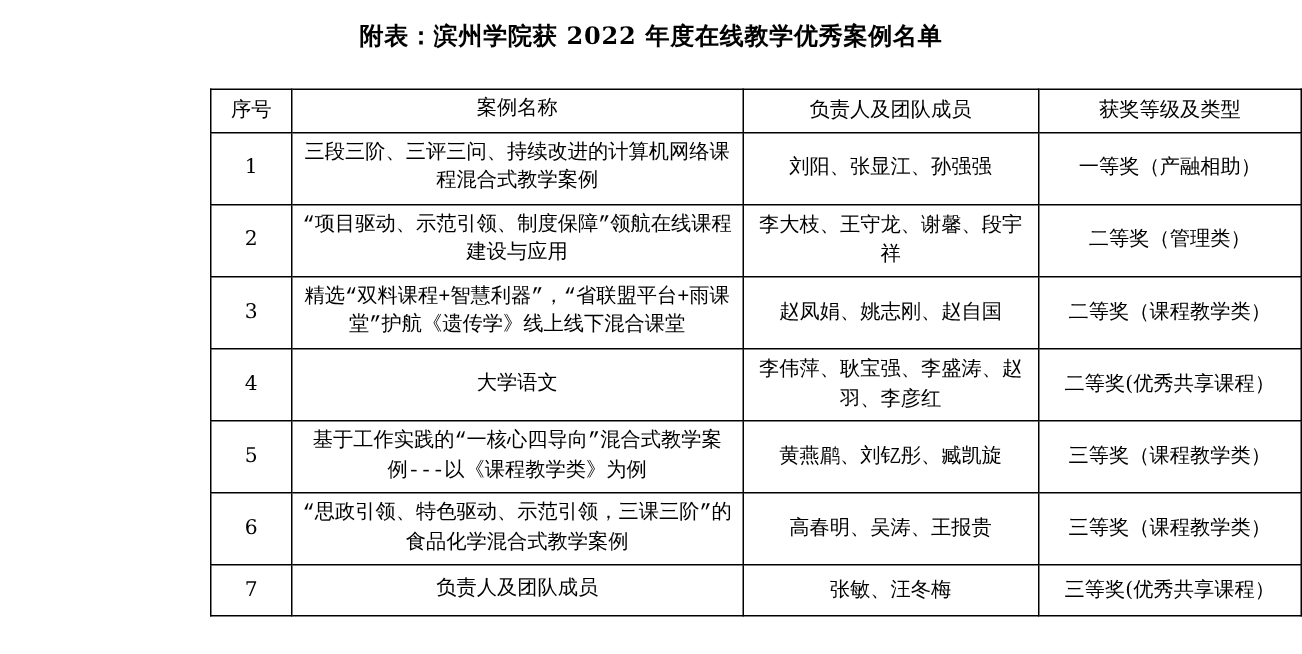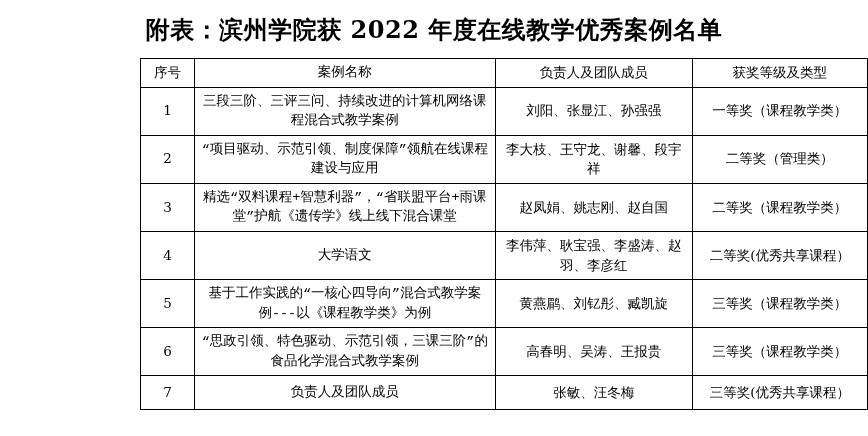--- a/index.html
+++ b/index.html
@@ -16,35 +16,35 @@
   }
   .page {
     width: 868px;
     height: 436px;
     position: relative;
     box-sizing: border-box;
     padding: 0;
   }
   .doc-title {
     text-align: center;
-    font-size: 24px;
+    font-size: 16px;
     font-weight: bold;
     letter-spacing: 0.5px;
     padding-top: 14px;
     padding-bottom: 12px;
     font-family: "DejaVu Serif", "Liberation Serif", serif;
   }
   .table-wrap {
     padding: 0 140px 0 140px;
     box-sizing: border-box;
   }
   table.award-table {
     border-collapse: collapse;
     width: 728px;
-    margin: 0 auto;
+    margin: 12px auto;
     table-layout: fixed;
   }
   table.award-table th,
   table.award-table td {
     border: 1px solid #000000;
     padding: 4px 6px;
     font-size: 13.5px;
     line-height: 1.45;
     vertical-align: middle;
     box-sizing: border-box;
@@ -82,21 +82,21 @@
           <th class="col-name">案例名称</th>
           <th class="col-team">负责人及团队成员</th>
           <th class="col-award">获奖等级及类型</th>
         </tr>
       </thead>
       <tbody>
         <tr class="row-2line">
           <td class="col-no">1</td>
           <td class="col-name">三段三阶、三评三问、持续改进的计算机网络课程混合式教学案例</td>
           <td class="col-team">刘阳、张显江、孙强强</td>
-          <td class="col-award">一等奖（课程教学类）</td>
+          <td class="col-award">一等奖（产融相助）</td>
         </tr>
         <tr class="row-2line">
           <td class="col-no">2</td>
           <td class="col-name">“项目驱动、示范引领、制度保障”领航在线课程建设与应用</td>
           <td class="col-team">李大枝、王守龙、谢馨、段宇祥</td>
           <td class="col-award">二等奖（管理类）</td>
         </tr>
         <tr class="row-2line">
           <td class="col-no">3</td>
           <td class="col-name">精选“双料课程+智慧利器”，“省联盟平台+雨课堂”护航《遗传学》线上线下混合课堂</td>

